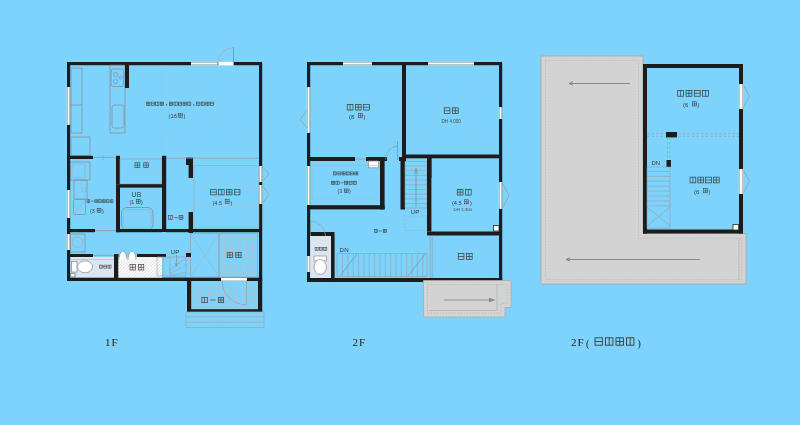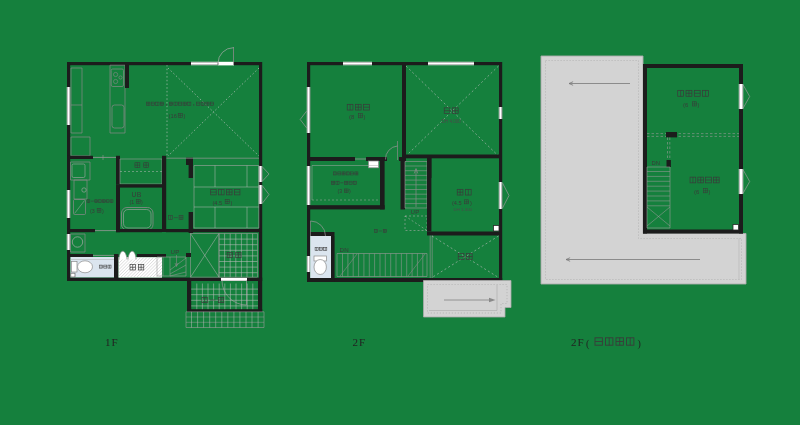--- a/index.html
+++ b/index.html
@@ -1,16 +1,16 @@
 <!DOCTYPE html>
 <html><head>
 <meta charset="utf-8">
 <style>
 html,body{margin:0;padding:0;background:#ffffff;}
-#canvas{position:relative;width:800px;height:425px;background:#15803d;overflow:hidden;}
+#canvas{position:relative;width:800px;height:425px;background:#7dd3fc;overflow:hidden;}
 svg{position:absolute;left:0;top:0;}
 text{font-family:"Liberation Sans",sans-serif;}
 </style>
 </head>
 <body>
 
 <div id="canvas">
 <svg width="800" height="425" viewBox="0 0 800 425" shape-rendering="auto">
 
 <g>

